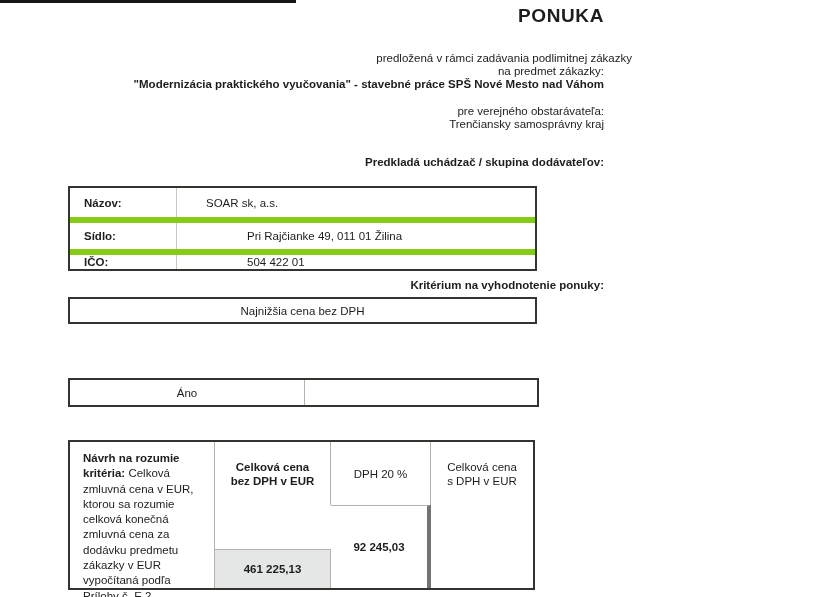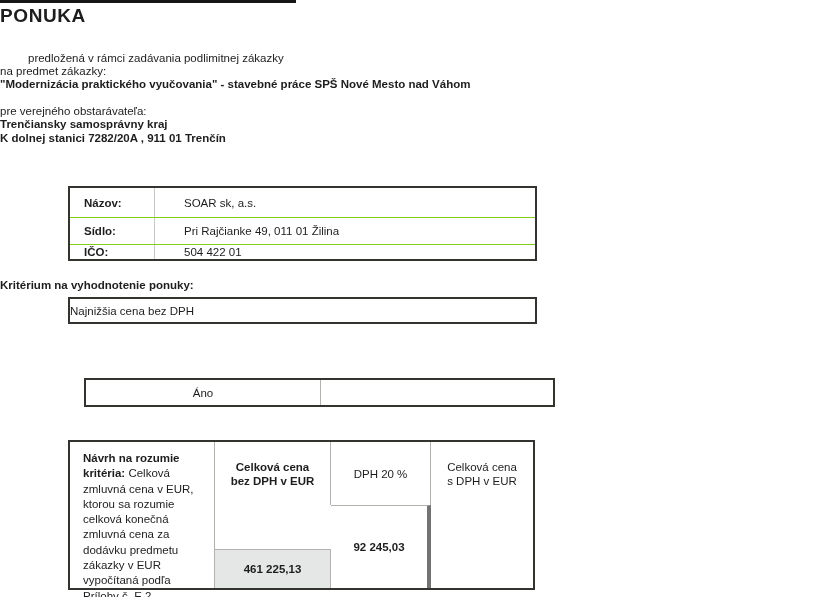--- a/index.html
+++ b/index.html
@@ -7,49 +7,49 @@
     width:819px; height:597px;
     background:#ffffff;
     font-family:"Liberation Sans", sans-serif;
     color:#1d1d1d;
     overflow:hidden;
   }
   .doc { position:relative; width:819px; height:597px; background:#fff; }
 
   .top-scan-bar { position:absolute; left:0; top:0; width:296px; height:3px; background:#161616; }
 
-  .center { position:absolute; left:0; width:604px; text-align:left; font-size:11.5px; line-height:13px; }
+  .center { position:absolute; left:0; width:604px; text-align:right; font-size:11.5px; line-height:13px; }
 
   .title { top:9px; font-size:19px; font-weight:700; letter-spacing:0.6px; }
   .intro1 { top:52px;margin-left:28px; }
   .intro2 { top:65px; }
   .subject { top:78px; font-weight:700; }
   .for-label { top:105px; }
-  .auth-name { top:118px; font-weight:700; }
+  .auth-name { top:118px; font-weight:400; }
   .auth-addr { top:132px; font-weight:700; }
   .bidder-heading { top:156px; font-weight:700; }
   .criterion-heading { top:279px; font-weight:700; }
   .vat-question { top:360px; font-weight:700; }
 
   
   .t1 { position:absolute; left:68px; top:186px; width:469px; border:2px solid #333330; box-sizing:border-box; background:#fff; }
   .t1-row { display:flex; font-size:11.5px; }
-  .t1-row + .t1-row { border-top:1px solid #84cc16; }
+  .t1-row + .t1-row { border-top:6px solid #84cc16;gap:41px; }
   .t1-row:nth-child(1) { height:29px; }
   .t1-row:nth-child(2) { height:26px; }
   .t1-row:nth-child(3) { height:14px; }
-  .t1-label { width:85px; box-sizing:border-box; border-right:1px solid #c8c8c3; display:flex; align-items:center; padding-left:14px; font-weight:700; }
+  .t1-label { width:107px; box-sizing:border-box; border-right:1px solid #c8c8c3; display:flex; align-items:center; padding-left:14px; font-weight:700; }
   .t1-value { flex:1; display:flex; align-items:center; padding-left:29px; }
 
   
   .t2 { position:absolute; left:68px; top:297px; width:469px; height:27px; border:2px solid #333330; box-sizing:border-box;
-        display:flex; align-items:center; font-size:11.5px; background:#fff; }
+        display:flex; align-items:center; justify-content:center; font-size:11.5px; background:#fff; }
 
   
-  .t3 { position:absolute; left:84px; top:378px; width:471px; height:29px; border:2px solid #333330; box-sizing:border-box; display:flex; font-size:11.5px; background:#fff; }
+  .t3 { position:absolute; left:68px; top:378px; width:471px; height:29px; border:2px solid #333330; box-sizing:border-box; display:flex; font-size:11.5px; background:#fff; }
   .t3-cell { display:flex; align-items:center; justify-content:center; }
   .t3-yes { width:235px; box-sizing:border-box; border-right:1px solid #b3b3ae; }
   .t3-no { flex:1; }
   .strike { text-decoration:line-through; }
 
   
   .t4 { position:absolute; left:68px; top:440px; width:467px; height:150px; border:2px solid #333330; box-sizing:border-box;
         display:grid; grid-template-columns:145px 116px 100px 1fr; grid-template-rows:63px 1fr; font-size:11.5px; background:#fff; }
   .t4 .c-criteria { grid-row:1 / 3; box-sizing:border-box; border-right:1px solid #b3b3ae; padding:9px 10px 0 13px; line-height:15.3px; }
   .t4 .c-criteria .crit-title { font-weight:700; }
@@ -68,22 +68,22 @@
   <div class="top-scan-bar"></div>
 
   <div class="center title">PONUKA</div>
 
   <div class="center intro1">predložená v rámci zadávania podlimitnej  zákazky</div>
   <div class="center intro2">na predmet zákazky:</div>
   <div class="center subject">"Modernizácia praktického vyučovania" - stavebné práce SPŠ Nové Mesto nad Váhom</div>
 
   <div class="center for-label">pre verejného obstarávateľa:</div>
   <div class="center auth-name">Trenčiansky samosprávny kraj</div>
-  <div class="center auth-addr">K dolnej stanici 7282/20A , 911 01 Trenčín</div>
 
+  <div class="center bidder-heading">Predkladá uchádzač / skupina dodávateľov:</div>
 
   <div class="t1">
     <div class="t1-row">
       <div class="t1-label">Názov:</div>
       <div class="t1-value">SOAR sk, a.s.</div>
     </div>
     <div class="t1-row">
       <div class="t1-label">Sídlo:</div>
       <div class="t1-value">Pri Rajčianke 49, 011 01 Žilina</div>
     </div>

